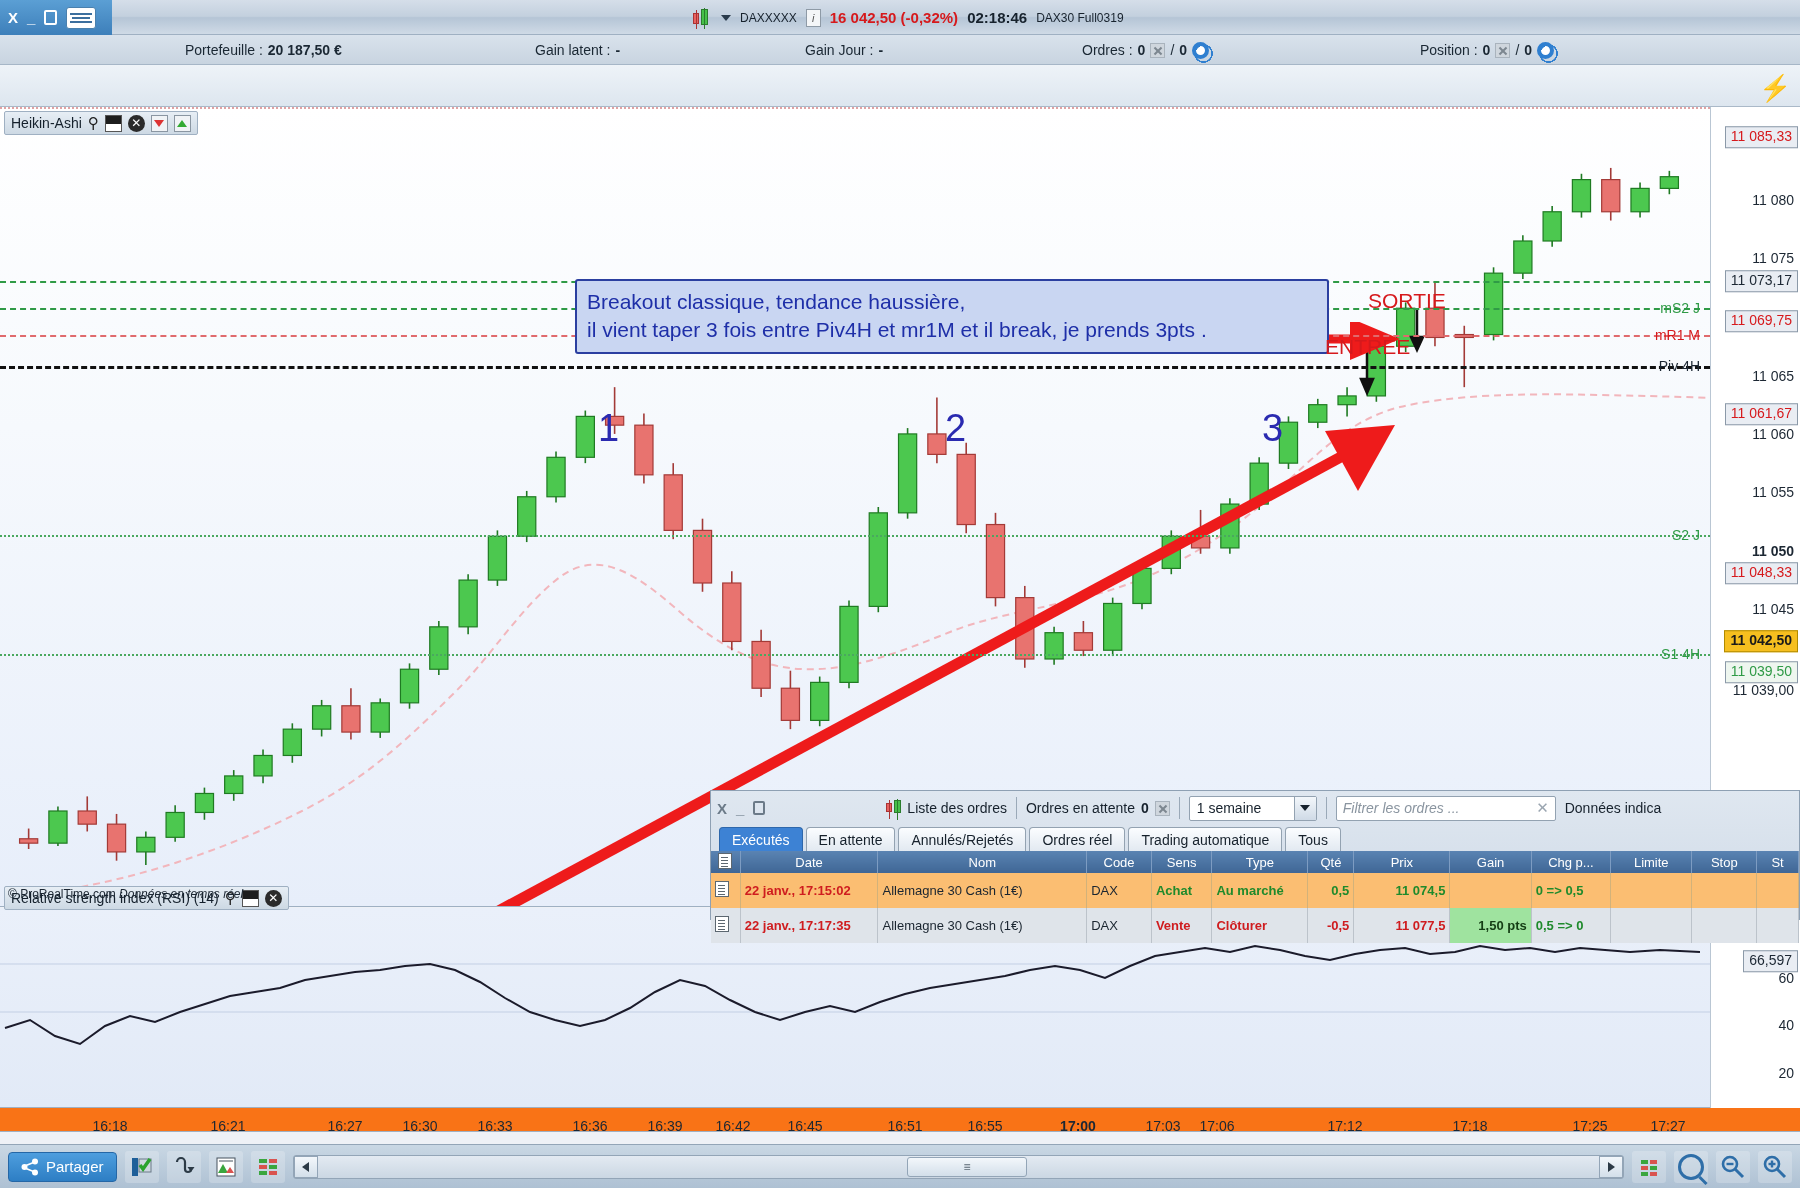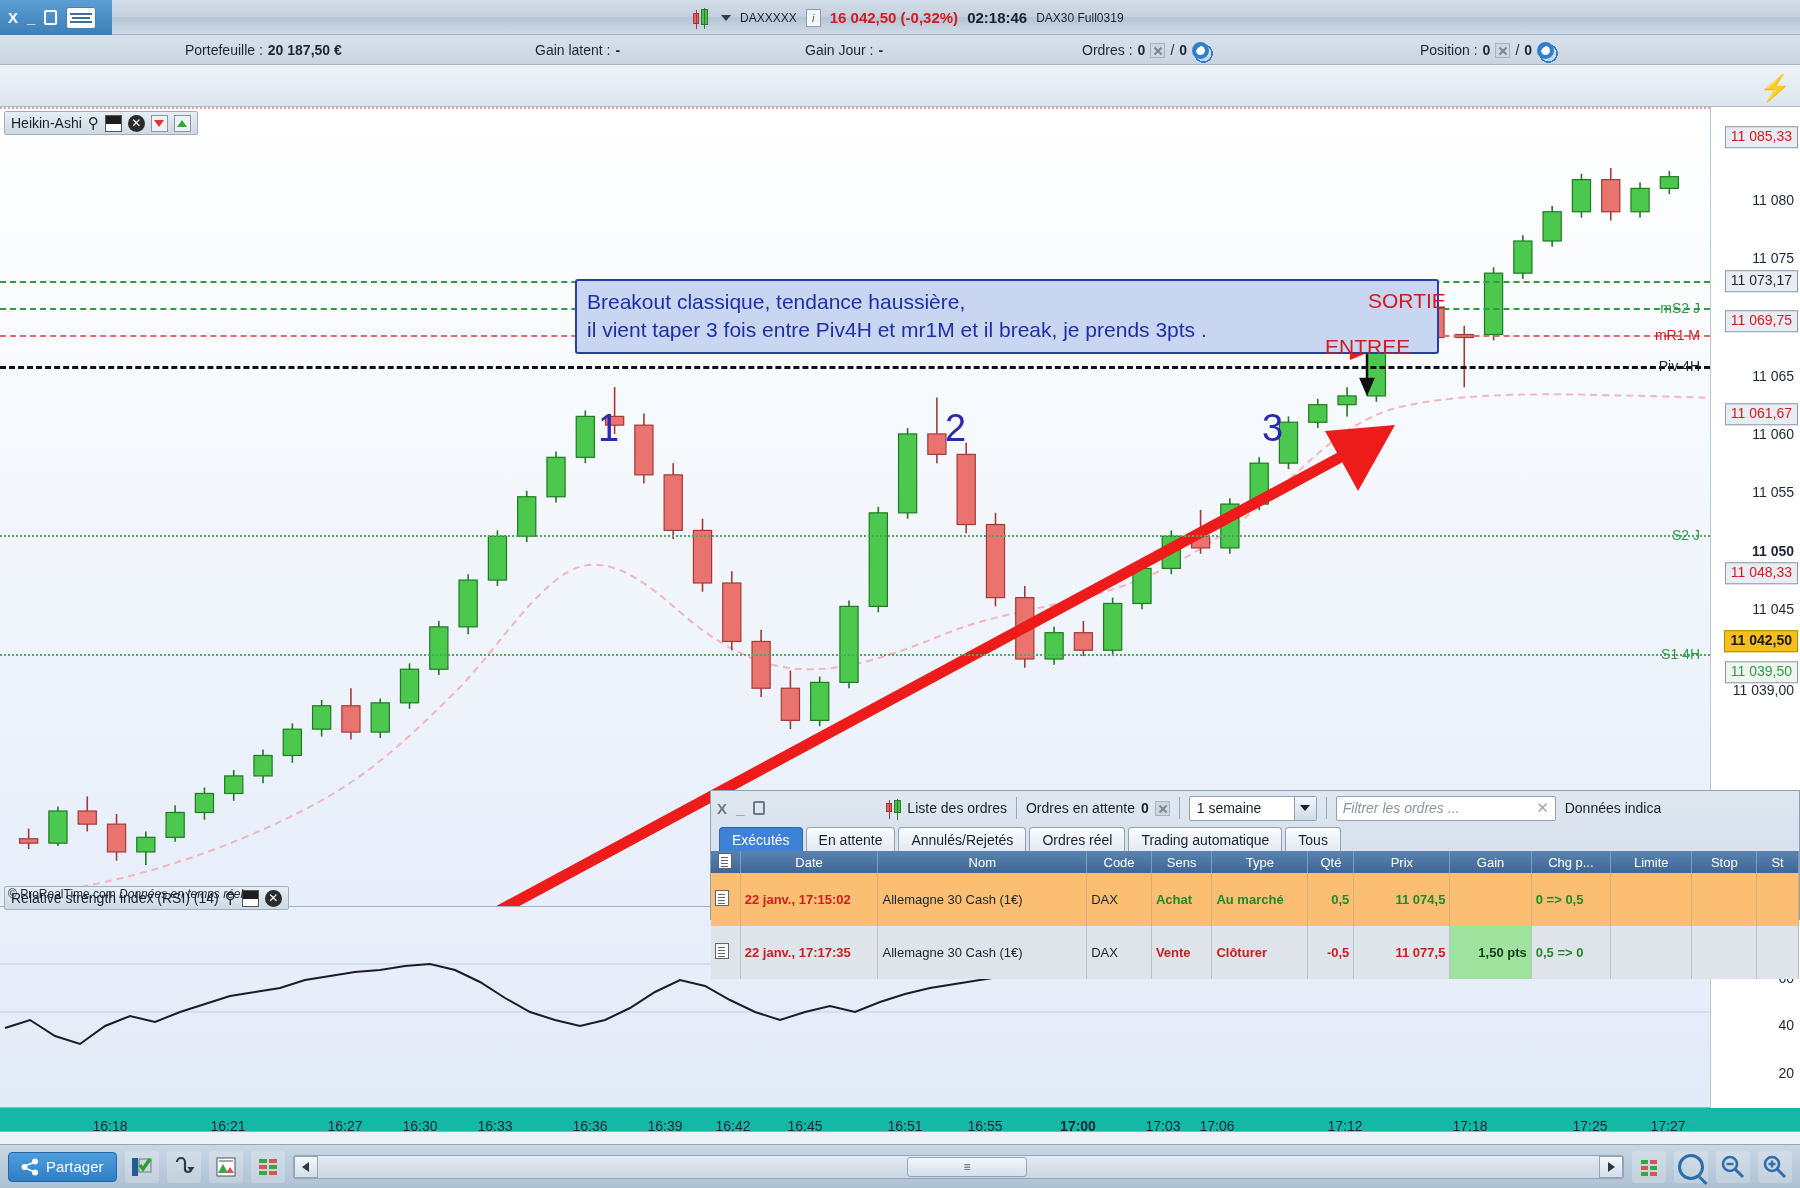--- a/index.html
+++ b/index.html
@@ -142,21 +142,21 @@
   
   .lvl { position: absolute; font-size: 14px; transform: translateY(-50%); z-index: 12; }
   .lvl.g { color: #2f9a46; }
   .lvl.r { color: #d6191c; }
   .lvl.k { color: #1c2733; }
 
   .hline { position: absolute; left: 0; height: 0; border-top-width: 2px; z-index: 8; }
 
   
   .annbox {
-    position: absolute; left: 575px; top: 172px; width: 864px;
+    position: absolute; left: 575px; top: 172px; width: 754px;
     background: #c9d6f2; border: 2px solid #2b3fa0; border-radius: 3px;
     padding: 7px 10px; color: #1e2fa8; font-size: 21px; line-height: 1.35; z-index: 30;
   }
   .bignum { position: absolute; font-size: 38px; color: #2a2ab0; font-weight: 500; z-index: 25; }
   .redlabel { position: absolute; font-size: 21px; color: #d6191c; z-index: 30; white-space: nowrap; }
 
   
   .copyr { position: absolute; left: 8px; bottom: 5px; font-size: 12px; color: #1c2733; z-index: 22; }
   .copyr i { font-style: italic; }
 
@@ -164,21 +164,21 @@
   .rsiwrap {
     position: absolute; left: 0; top: 908px; width: 1800px; height: 200px;
     background: linear-gradient(to bottom,#eaf0fa,#e2eaf7);
     border-bottom: 1px solid #9fb0c2;
   }
   .rsiscale { position: absolute; right: 0; top: 0; width: 90px; height: 200px; background:#fff; border-left:1px solid #b9c6d3; }
 
   
   .timeaxis {
     position: absolute; left: 0; top: 1108px; width: 1800px; height: 24px;
-    background: #14b8a6; border-bottom: 1px solid #9fb0c2;
+    background: #f97316; border-bottom: 1px solid #9fb0c2;
   }
   .tlab { position: absolute; top: 10px; font-size: 14px; color: #1c2733; transform: translateX(-50%); }
   .tlab.bold { font-weight: bold; }
 
   
   .orders {
     position: absolute; left: 710px; top: 790px; width: 1090px; height: 130px;
     background: linear-gradient(to bottom,#dfe7f0,#cfdae7);
     border: 1px solid #8ea0b3; z-index: 40;
   }
@@ -208,21 +208,21 @@
     border-bottom: none; border-radius: 4px 4px 0 0; display:flex;align-items:center;
   }
   .otab.active { background: #3d82d4; color: #fff; border-color:#2e67ab; }
 
   table.ordtbl { width: 100%; border-collapse: collapse; font-size: 13px; table-layout: fixed; }
   table.ordtbl th {
     background: linear-gradient(to bottom,#5a83b2,#3f6695); color:#fff; font-weight: normal;
     height: 22px; border-right: 1px solid #7d9cc2; padding: 0 3px; text-align: center; white-space: nowrap;
   }
   table.ordtbl td {
-    height: 21px; padding: 17px 4px; border-right: 1px solid #d2b27a; white-space: nowrap; overflow: hidden;
+    height: 21px; padding: 8px 4px; border-right: 1px solid #d2b27a; white-space: nowrap; overflow: hidden;
   }
   tr.r1 td { background: #fbbe72; }
   tr.r2 td { background: #dfe4ea; border-right-color:#bcc3cb; }
   .c-green { color: #1f8a2c; font-weight: bold; }
   .c-red { color: #cf1c1f; font-weight: bold; }
   .c-dark { color: #1a2530; }
   .gaincell { background: #9fe39f !important; color:#143d14; font-weight: bold; text-align: right; }
   .rowico { width: 14px; height: 16px; border: 1px solid #5c6770; background: #fff; display:inline-block; position: relative; }
   .rowico:after { content:''; position:absolute; left:2px; top:3px; right:3px; height:1px; background:#5c6770;
     box-shadow: 0 3px 0 #5c6770, 0 6px 0 #5c6770, 0 9px 0 #5c6770; }

